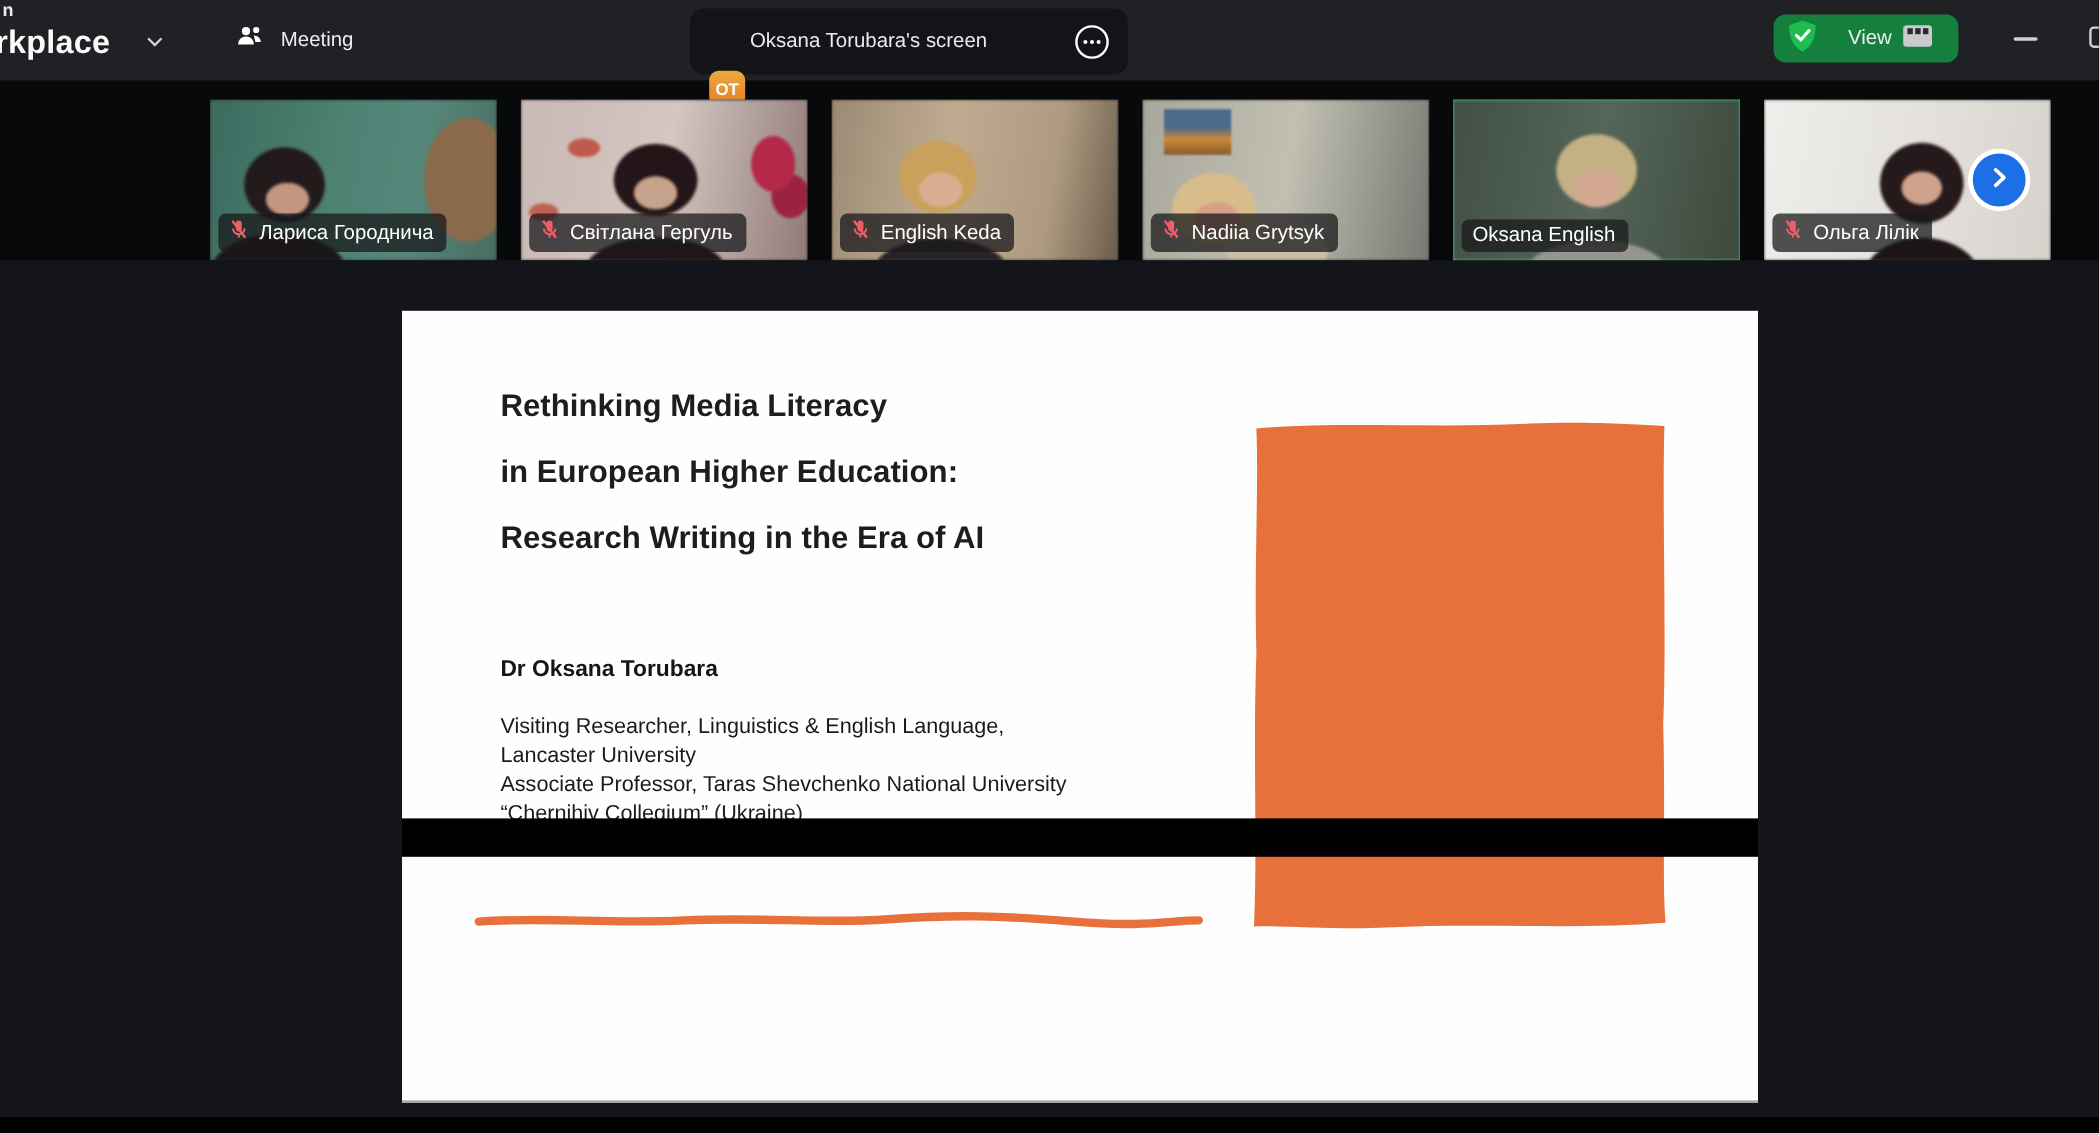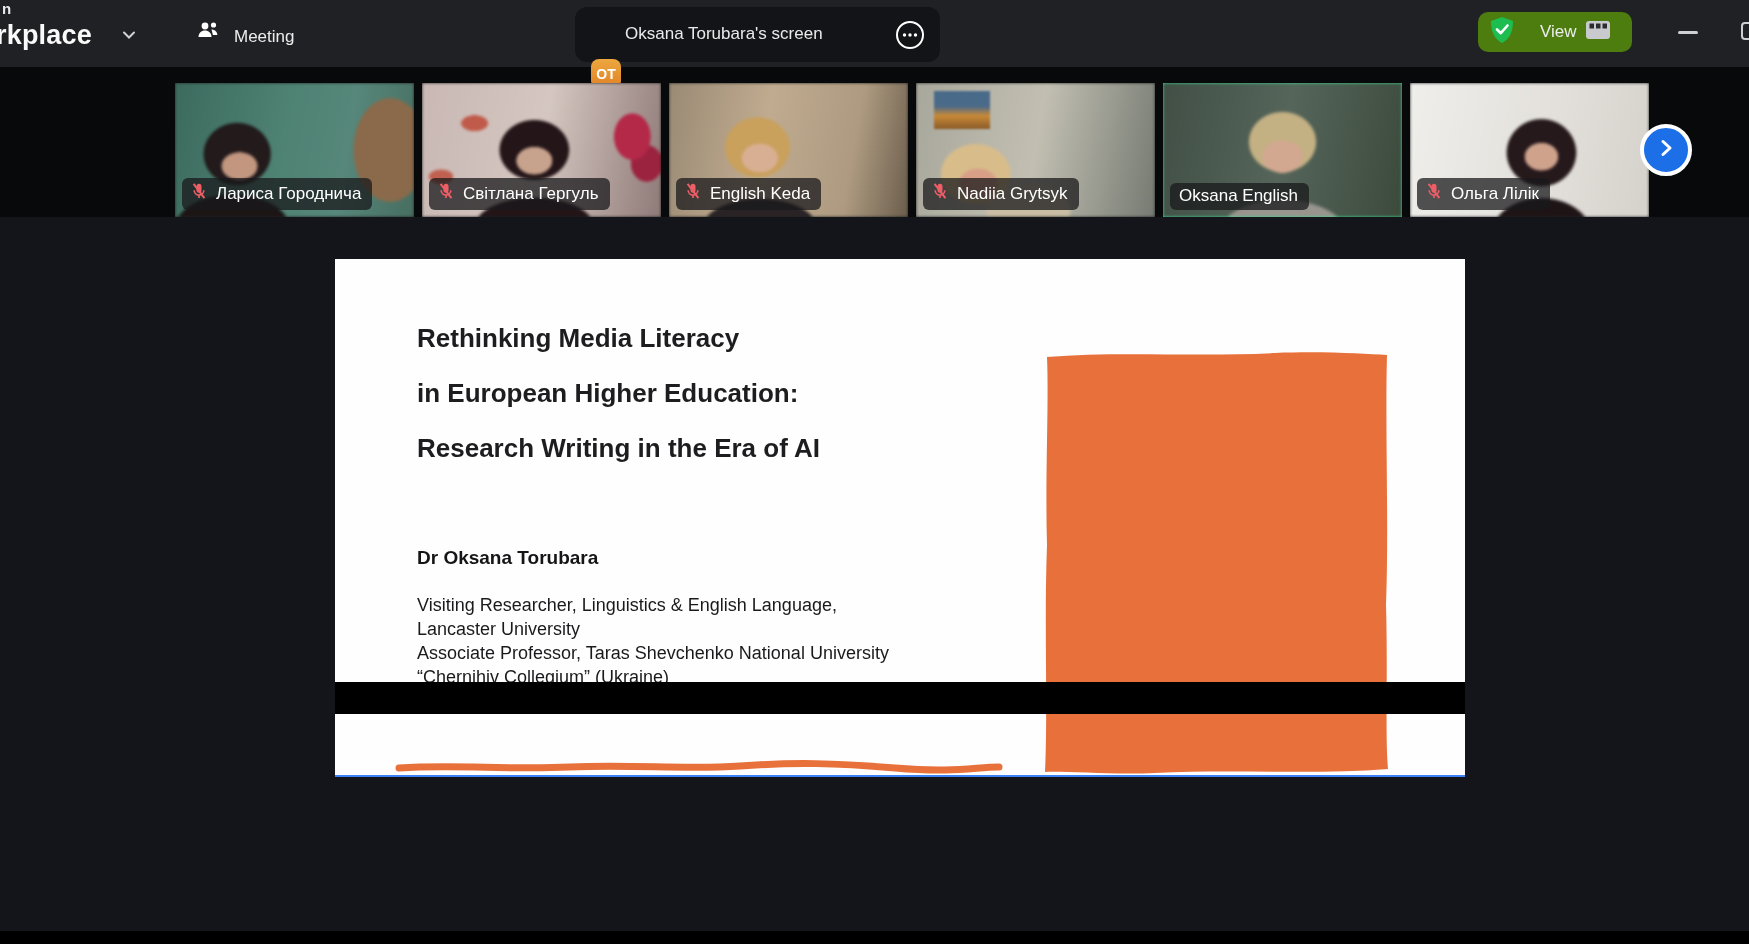--- a/index.html
+++ b/index.html
@@ -5,36 +5,36 @@
   * { margin:0; padding:0; box-sizing:border-box; }
   html,body { width:1749px; height:944px; background:#050506; overflow:hidden;
     font-family:"Liberation Sans", sans-serif; }
   #app { position:relative; width:1749px; height:944px; background:#08090b; }
 
   
   .header { position:absolute; left:0; top:0; width:1749px; height:67px; background:#202125; }
   .logo-top { position:absolute; left:2px; top:0px; color:#e9eaec; font-size:15px; font-weight:bold; }
   .logo { position:absolute; left:-4px; top:20px; color:#fafafa; font-size:27px; font-weight:bold; letter-spacing:.2px; }
   .logo-chevron { position:absolute; left:120px; top:26px; }
-  .meeting-tab { position:absolute; left:196px; top:18px; display:flex; align-items:flex-end; gap:12px; color:#eceded; font-size:17px; }
+  .meeting-tab { position:absolute; left:196px; top:18px; display:flex; align-items:center; gap:12px; color:#eceded; font-size:17px; }
   .share-tab { position:absolute; left:575px; top:7px; width:365px; height:55px; background:#131417;
     border-radius:12px; display:flex; align-items:center; }
   .ot-badge { position:absolute; left:16px; top:13px; width:30px; height:30px; border-radius:8px;
     background:linear-gradient(#eda73f,#e08125); color:#fff; font-size:14px; font-weight:bold;
     display:flex; align-items:center; justify-content:center;margin-top:39px; }
   .share-tab-label { position:absolute; left:50px; top:17px; color:#e9eaec; font-size:17px; white-space:nowrap; }
   .tab-more { position:absolute; left:318px; top:11px; }
-  .view-pill { position:absolute; left:1478px; top:12px; width:154px; height:40px; background:#4d7c0f;
+  .view-pill { position:absolute; left:1478px; top:12px; width:154px; height:40px; background:#15803d;
     border-radius:10px; display:flex; align-items:center; padding:0 10px; gap:8px; }
   .view-label { color:#eceded; font-size:17px; margin-left:16px; }
   .win-min { position:absolute; left:1678px; top:31px; width:20px; height:3px; background:#cfd0d3; border-radius:2px; }
   .win-max { position:absolute; left:1741px; top:22px; width:18px; height:18px; border:2px solid #cfd0d3; border-radius:4px; }
 
   
-  .strip { position:absolute; left:175px; top:83px; display:flex; gap:8px; }
+  .strip { position:absolute; left:175px; top:83px; display:flex; gap:20px; }
   .tile { position:relative; width:239px; height:134px; background:#222; overflow:hidden; }
   .tile.active { outline:4px solid #33dd8f; outline-offset:-4px; }
   .scene { position:absolute; inset:0; filter:blur(1.5px); }
   .t1 .scene { background:
     radial-gradient(ellipse 30px 23px at 27% 62%, #c2967f 59%, transparent 61%),
     radial-gradient(ellipse 56px 52px at 26% 53%, #221a1b 59%, transparent 61%),
     radial-gradient(ellipse 95px 55px at 24% 108%, #1c1516 59%, transparent 61%),
     radial-gradient(ellipse 60px 85px at 90% 50%, #8a6a4a 60%, transparent 62%),
     linear-gradient(100deg,#3c6b5e 0%,#4e8273 45%,#56877a 70%,#466d60 100%); }
   .t2 .scene { background:
@@ -70,22 +70,22 @@
     linear-gradient(100deg,#efeeea 0%,#e2dfda 60%,#d5d2cc 100%); }
   .nameplate { position:absolute; left:7px; bottom:7px; display:flex; align-items:center; gap:7px;
     background:rgba(24,24,27,.74); border-radius:6px; padding:3px 11px 4px 7px;
     color:#fff; font-size:17px; white-space:nowrap; }
   .nameplate.nomic { padding-left:9px; }
   .next-btn { position:absolute; left:1640px; top:124px; width:52px; height:52px; border-radius:50%;
     background:#1d6fe8; border:4px solid #fff; display:flex; align-items:center; justify-content:center; }
 
   
   .stage { position:absolute; left:0; top:217px; width:1749px; height:714px; background:#14151a; }
-  .slide { position:absolute; left:335px; top:42px; width:1130px; height:518px; background:#fefefe;
-    border-bottom:2px solid #3b82f6;padding-left:43px; }
+  .slide { position:absolute; left:335px; top:42px; width:1130px; height:660px; background:#fefefe;
+    border-bottom:2px solid #a3a3a3;padding-left:43px; }
   .under-slide { position:absolute; left:335px; top:682px; width:1130px; height:32px; background:#000; }
   .bottom-band { position:absolute; left:0; top:931px; width:1749px; height:13px; background:#000; }
 
   .slide-title { position:absolute; left:82px; top:64px; color:#1d1d1f; font-size:26px; font-weight:bold; }
   .slide-title div { height:55px; }
   .presenter { position:absolute; left:82px; top:288px; color:#151517; font-size:19px; font-weight:bold;text-align:center; }
   .creds { position:absolute; left:82px; top:334px; color:#1a1a1c; font-size:18px; line-height:24px; }
   .underline-svg { position:absolute; left:60px; top:498px; }
   .orange-rect-svg { position:absolute; left:700px; top:86px; }
 </style>

